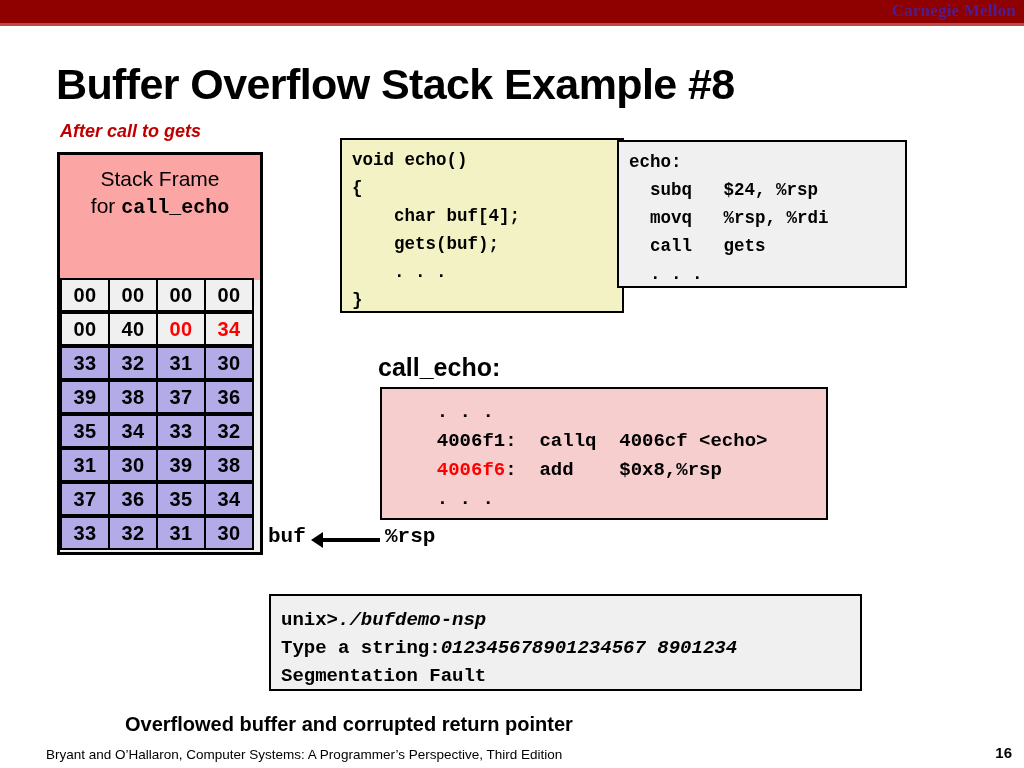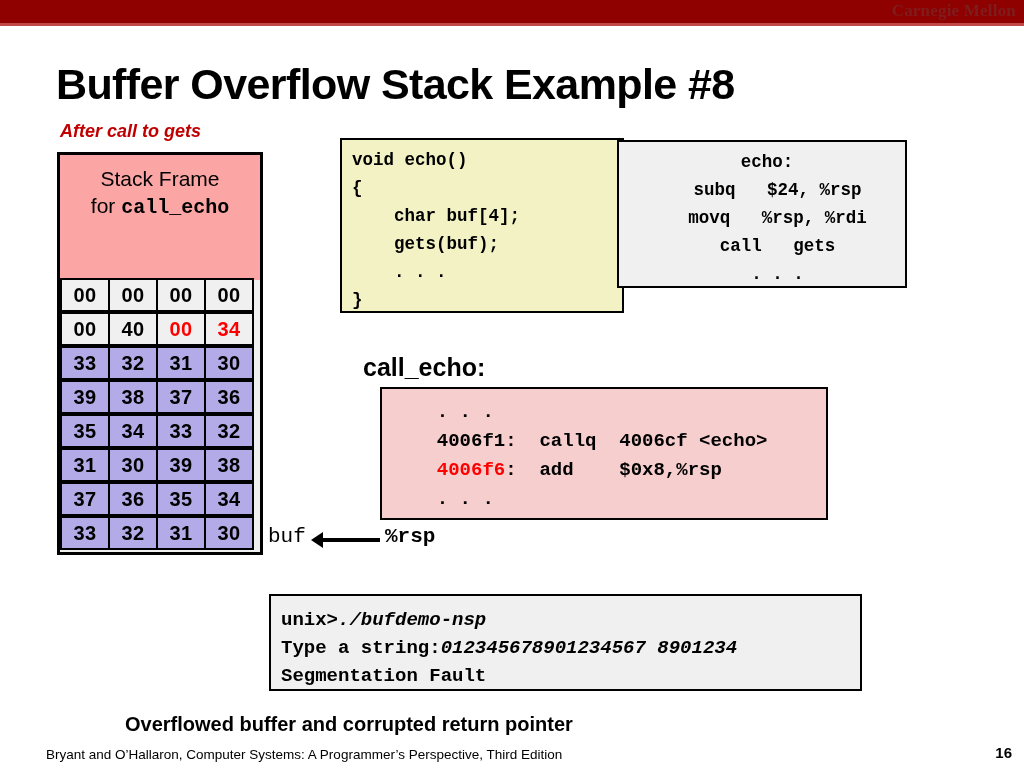--- a/index.html
+++ b/index.html
@@ -31,21 +31,21 @@
     height: 3px;
     background: #c24747;
   }
   .header-brand {
     position: absolute;
     right: 8px;
     top: 1px;
     font-family: "Liberation Serif", serif;
     font-size: 17px;
     font-weight: bold;
-    color: #7f1d1d;
+    color: #4c1d95;
     letter-spacing: 0.2px;
   }
 
   
   .slide-title {
     position: absolute;
     left: 56px;
     top: 60px;
     font-size: 43px;
     font-weight: bold;
@@ -117,21 +117,21 @@
   .cell-purple { background: #b3aae8; }
   .cell-red { color: #ff0000; }
 
   
   .buf-label {
     position: absolute;
     left: 268px;
     top: 525px;
     font-family: "Liberation Mono", monospace;
     font-size: 21px;
-    font-weight: normal;
+    font-weight: bold;
   }
   .rsp-label {
     position: absolute;
     left: 385px;
     top: 525px;
     font-family: "Liberation Mono", monospace;
     font-size: 21px;
     font-weight: bold;
   }
   .arrow-left {
@@ -172,26 +172,25 @@
     background: #f2f2c4;
     padding: 6px 0 0 10px;
   }
   .asm-box {
     left: 617px;
     top: 140px;
     width: 290px;
     height: 148px;
     background: #f0f0f0;
     padding: 6px 0 0 10px;
-    text-align: center;
   }
 
   .call-echo-title {
     position: absolute;
-    left: 363px;
+    left: 378px;
     top: 353px;
     font-size: 25px;
     font-weight: bold;
   }
   .pink-box {
     position: absolute;
     left: 380px;
     top: 387px;
     width: 448px;
     height: 133px;

